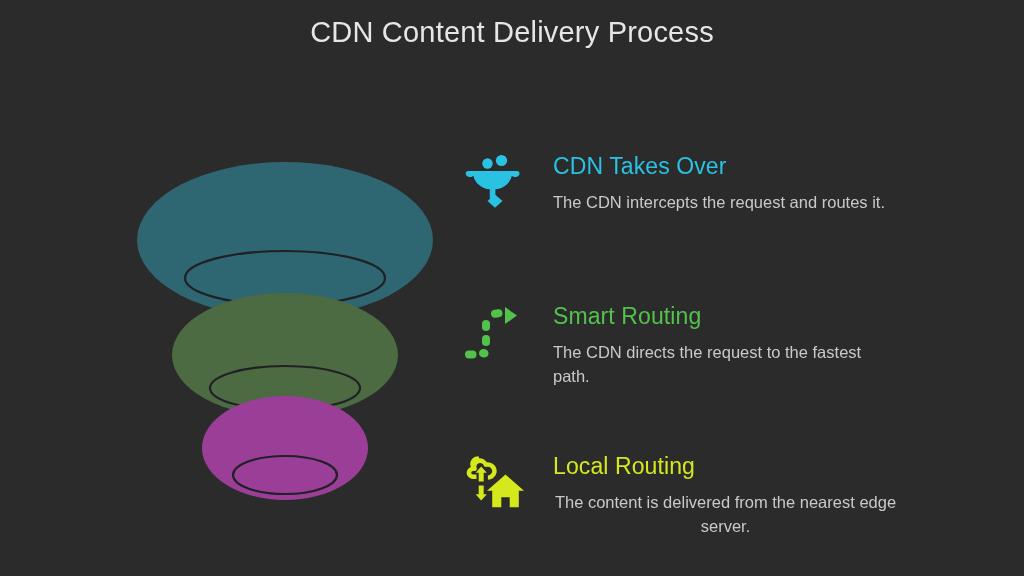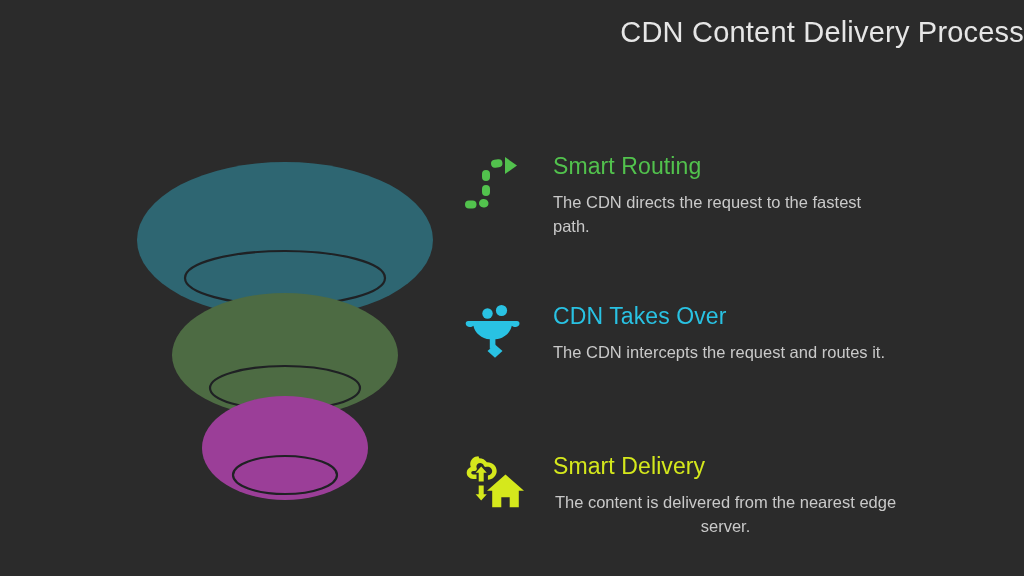--- a/index.html
+++ b/index.html
@@ -15,21 +15,21 @@
     overflow: hidden;
     font-family: "Liberation Sans", sans-serif;
   }
 
   
   #page-title {
     position: absolute;
     left: 0;
     top: 14px;
     width: 1024px;
-    text-align: right;
+    text-align: center;
     color: #e6e6e6;
     font-size: 29px;
     font-weight: 400;
     letter-spacing: 0.2px;
     line-height: 36px;
     white-space: nowrap;
   }
 
   
   #funnel-graphic {
@@ -112,59 +112,59 @@
         <ellipse cx="175" cy="345" rx="52" ry="19" fill="none" stroke="#1f2124" stroke-width="2.2"></ellipse>
       </g>
     </svg>
   </div>
 
   <div id="steps-list">
 
     <div class="step-row">
       <div class="step-icon">
         <svg width="60" height="60" viewBox="0 0 60 60" xmlns="http://www.w3.org/2000/svg">
-          <g fill="#52c24d">
-
-            <path d="M40 4 l12 8.5 l-12 8.5 z"></path>
-
-            <rect x="26" y="6.5" width="11.5" height="8" rx="4" transform="rotate(-8 31.7 10.5)"></rect>
-            <rect x="17" y="17" width="8" height="11" rx="4"></rect>
-            <rect x="17" y="32" width="8" height="11" rx="4"></rect>
-            <rect x="14" y="46" width="9.5" height="8.5" rx="4.2" transform="rotate(10 18.7 50.2)"></rect>
-            <rect x="0" y="47.5" width="11.5" height="8" rx="4"></rect>
-          </g>
-        </svg>
-      </div>
-      <div class="step-body">
-        <p class="step-title" style="color: rgb(82, 194, 77);">Smart Routing</p>
-        <p class="step-desc" style="color: rgb(201, 201, 201);">The CDN directs the request to the fastest path.</p>
-      </div>
-    </div>
-
-    <div class="step-row">
-      <div class="step-icon">
-        <svg width="60" height="60" viewBox="0 0 60 60" xmlns="http://www.w3.org/2000/svg">
           <g fill="#29c2e3">
             <circle cx="22.5" cy="10.5" r="5.2"></circle>
             <circle cx="36.5" cy="7.5" r="5.6"></circle>
             <path d="M8 18 h44 a2.5 2.5 0 0 1 2.5 2.5 c0 2.2 -1.9 3.6 -4.2 3.6
                      c-1.4 0 -2.6 -0.6 -3.5 -1.4
                      c-1.5 7.4 -8.3 13 -16.4 13.6
                      v9.5 h-5.6 v-9.5
                      c-8.1 -0.6 -14.9 -6.2 -16.4 -13.6
                      c-0.9 0.8 -2.1 1.4 -3.5 1.4
                      c-2.3 0 -4.2 -1.4 -4.2 -3.6
                      a2.5 2.5 0 0 1 2.5 -2.5 z"></path>
             <path d="M30 41.5 l7.5 6.6 l-7.5 6.6 l-7.5 -6.6 z"></path>
           </g>
         </svg>
       </div>
       <div class="step-body">
         <p class="step-title" style="color: rgb(41, 194, 227);">CDN Takes Over</p>
         <p class="step-desc" style="color: rgb(201, 201, 201);">The CDN intercepts the request and routes it.</p>
+      </div>
+    </div>
+
+    <div class="step-row">
+      <div class="step-icon">
+        <svg width="60" height="60" viewBox="0 0 60 60" xmlns="http://www.w3.org/2000/svg">
+          <g fill="#52c24d">
+
+            <path d="M40 4 l12 8.5 l-12 8.5 z"></path>
+
+            <rect x="26" y="6.5" width="11.5" height="8" rx="4" transform="rotate(-8 31.7 10.5)"></rect>
+            <rect x="17" y="17" width="8" height="11" rx="4"></rect>
+            <rect x="17" y="32" width="8" height="11" rx="4"></rect>
+            <rect x="14" y="46" width="9.5" height="8.5" rx="4.2" transform="rotate(10 18.7 50.2)"></rect>
+            <rect x="0" y="47.5" width="11.5" height="8" rx="4"></rect>
+          </g>
+        </svg>
+      </div>
+      <div class="step-body">
+        <p class="step-title" style="color: rgb(82, 194, 77);">Smart Routing</p>
+        <p class="step-desc" style="color: rgb(201, 201, 201);">The CDN directs the request to the fastest path.</p>
       </div>
     </div>
 
     <div class="step-row">
       <div class="step-icon">
         <svg width="60" height="60" viewBox="0 0 60 60" xmlns="http://www.w3.org/2000/svg">
           <g fill="#d5e81c">
 
             <path d="M13.5 3.2 c-4.6 0 -8.3 3.5 -8.3 7.9 c0 1.1 0.2 2.1 0.6 3
                      c-2.4 0.9 -4.1 3.1 -4.1 5.7 c0 3.4 2.9 6.1 6.4 6.1 h3.4 v-4.4 h-3.4
@@ -177,19 +177,19 @@
 
             <path d="M16.2 13.5 l5.6 6.3 h-3.1 v8.6 h-5 v-8.6 h-3.1 z"></path>
 
             <path d="M16.2 47.5 l-5.6 -6.3 h3.1 v-8.6 h5 v8.6 h3.1 z"></path>
 
             <path d="M40.5 21.5 l18.5 16.2 h-5.2 v16.5 h-9.1 v-10 h-8.4 v10 h-9.1 v-16.5 h-5.2 z"></path>
           </g>
         </svg>
       </div>
       <div class="step-body">
-        <p class="step-title" style="color: rgb(213, 232, 28);">Smart Delivery</p>
+        <p class="step-title" style="color: rgb(213, 232, 28);">Local Routing</p>
         <p class="step-desc" style="color: rgb(201, 201, 201); text-align: center;">The content is delivered from the nearest edge server.</p>
       </div>
     </div>
 
   </div>
 </div>
 
 </body></html>

